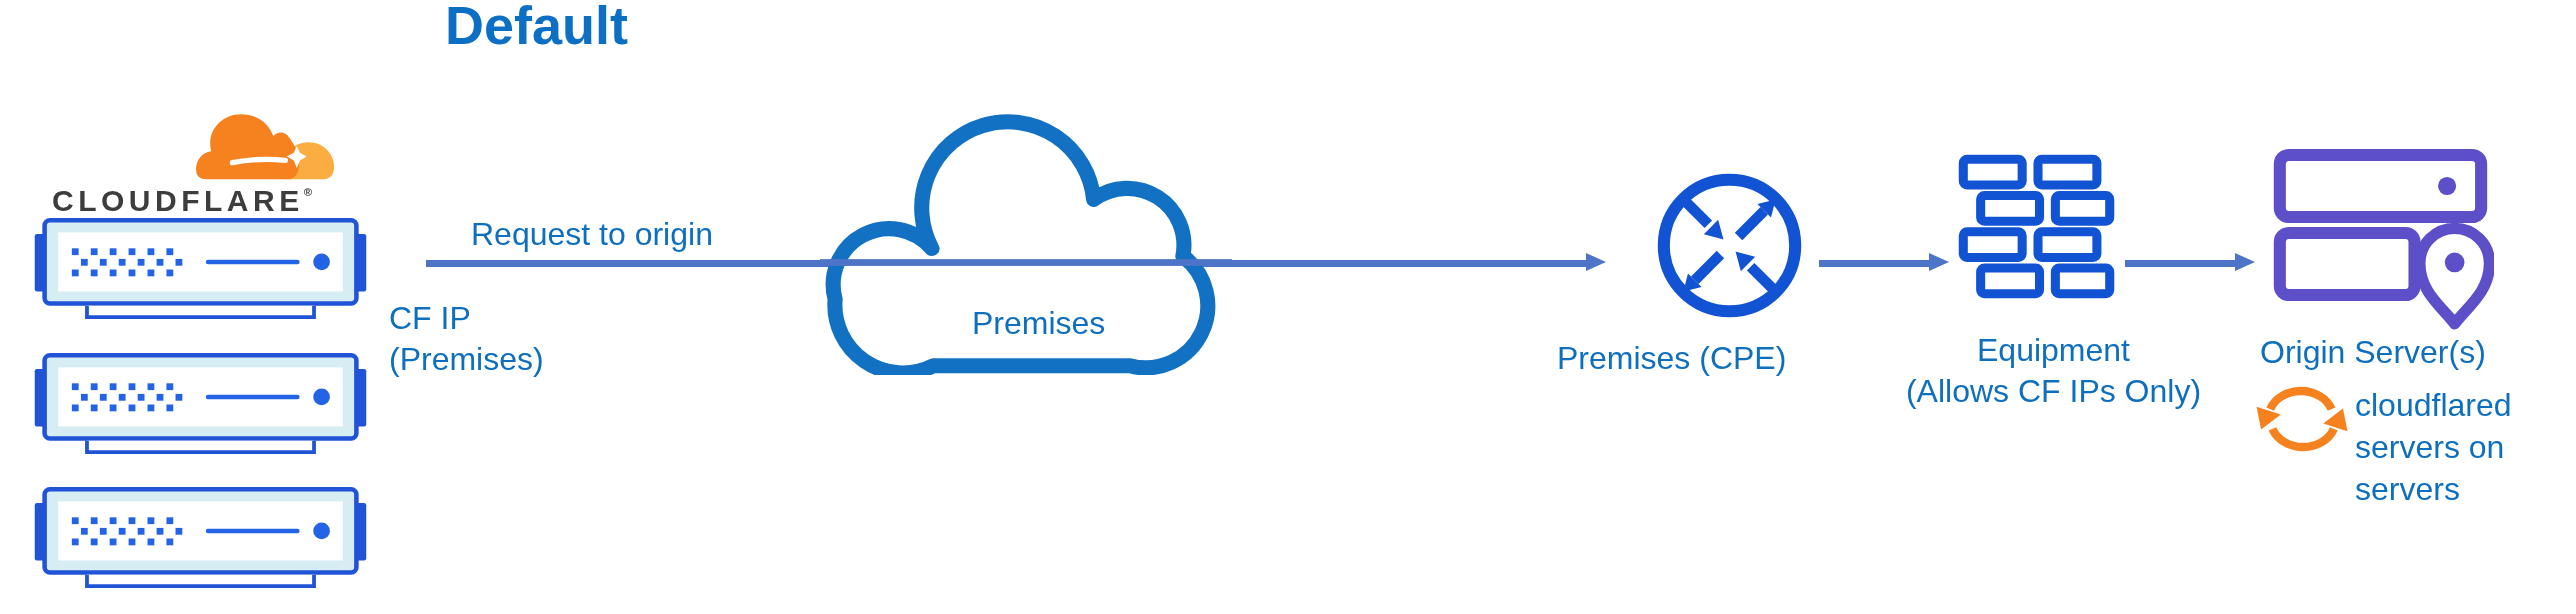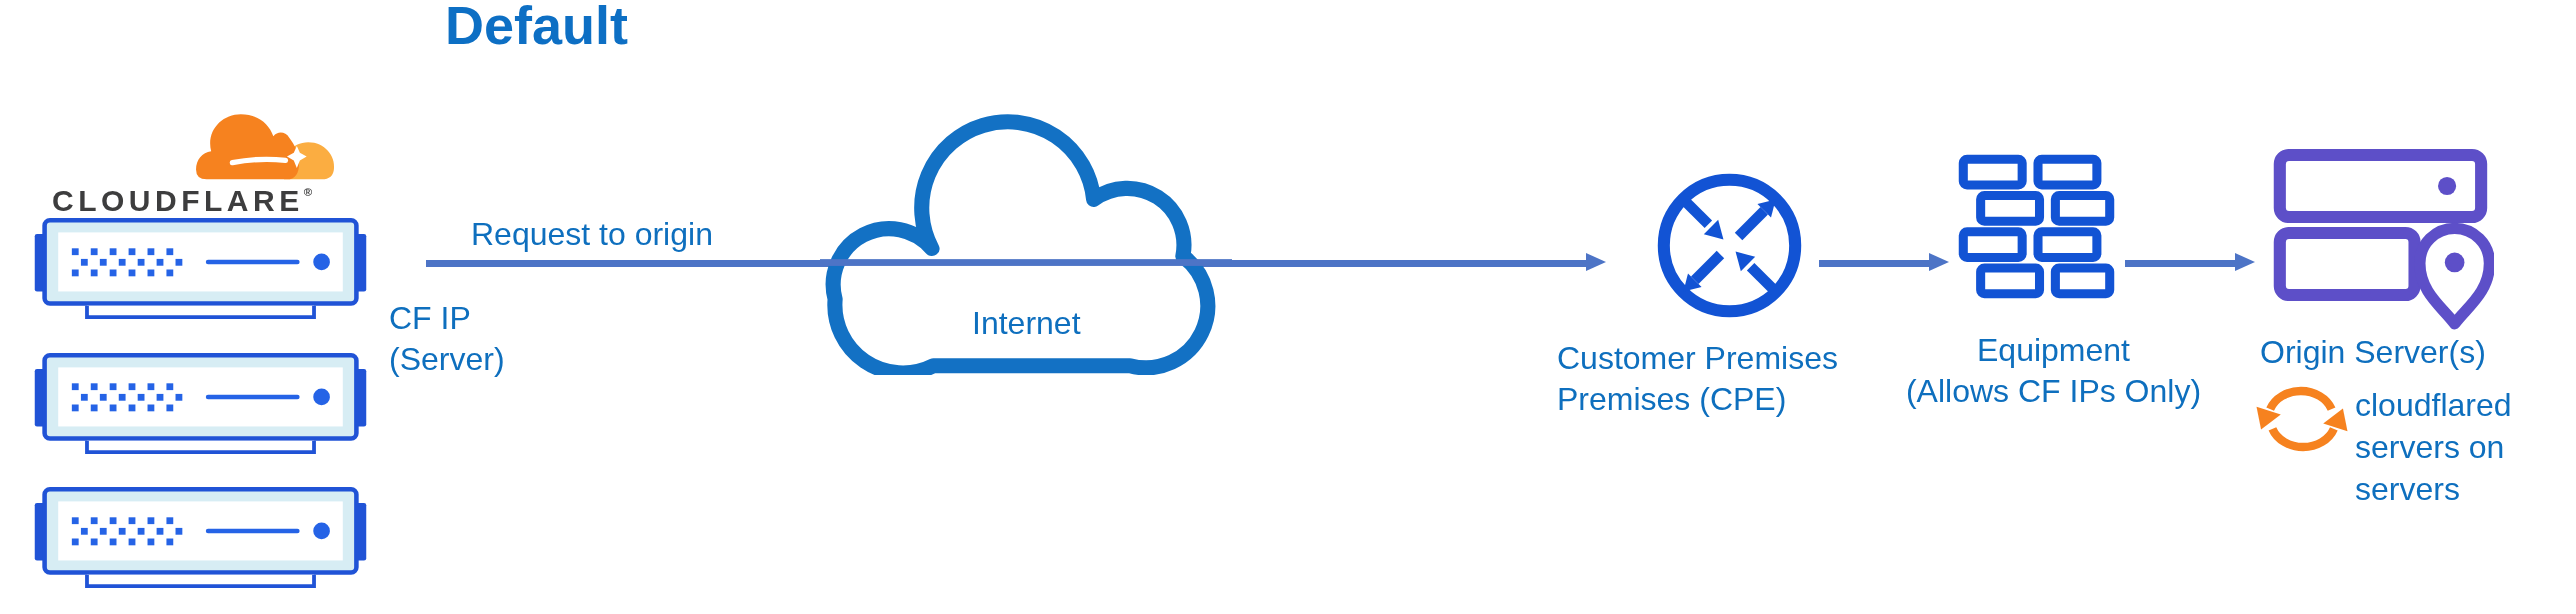--- a/index.html
+++ b/index.html
@@ -155,56 +155,55 @@
   <div class="abs shaft shaft-1"></div>
   <div class="abs arrowhead head-1"></div>
   <div class="abs shaft shaft-2"></div>
   <div class="abs arrowhead head-2"></div>
   <div class="abs shaft shaft-3"></div>
   <div class="abs arrowhead head-3"></div>
 
   <div class="abs label label-request">Request to origin</div>
   <div class="abs label label-cfip">
     <div>CF IP</div>
-    <div>(Server)</div>
+    <div>(Premises)</div>
   </div>
 
   <div>
     <svg class="abs" style="left:820px; top:110px;" width="412" height="265" viewBox="0 0 545 350">
       <path d="M 150 338
                A 90 90 0 0 1 20 250
                A 74 74 0 0 1 148 183
                A 114 114 0 1 1 362 118
                A 75 75 0 0 1 480 193
                A 82 82 0 0 1 410 338
                Z" fill="#ffffff" stroke="var(--cloud_blue)" stroke-width="20" stroke-linejoin="round"></path>
 
       <rect x="0" y="197" width="545" height="9" fill="var(--line_blue)"></rect>
     </svg>
-    <div class="abs label label-internet">Internet</div>
+    <div class="abs label label-internet">Premises</div>
   </div>
 
   <div>
     <svg class="abs" style="left:1654px; top:170px;" width="151" height="151" viewBox="0 0 200 200">
       <circle cx="100" cy="100" r="87" fill="#ffffff" stroke="var(--icon_blue)" stroke-width="16"></circle>
       <g stroke="var(--icon_blue)" stroke-width="14">
         <line x1="40" y1="40" x2="72" y2="72"></line>
         <line x1="112" y1="88" x2="146" y2="54"></line>
         <line x1="88" y1="112" x2="54" y2="146"></line>
         <line x1="160" y1="160" x2="128" y2="128"></line>
       </g>
       <g fill="var(--icon_blue)">
         <polygon points="92,92 85,66 66,85"></polygon>
         <polygon points="161,39 137,45 155,63"></polygon>
         <polygon points="39,161 63,155 45,137"></polygon>
         <polygon points="108,108 115,134 134,115"></polygon>
       </g>
     </svg>
     <div class="abs label label-cpe">
-      <div>Customer Premises</div>
       <div>Premises (CPE)</div>
     </div>
   </div>
 
   <div>
     <svg class="abs" style="left:1958px; top:154px;" width="157" height="145" viewBox="0 0 208 192">
       <g fill="#ffffff" stroke="var(--icon_blue)" stroke-width="12">
         <rect x="7" y="7" width="78" height="34" rx="5"></rect>
         <rect x="106" y="7" width="78" height="34" rx="5"></rect>
         <rect x="30" y="55" width="78" height="34" rx="5"></rect>

